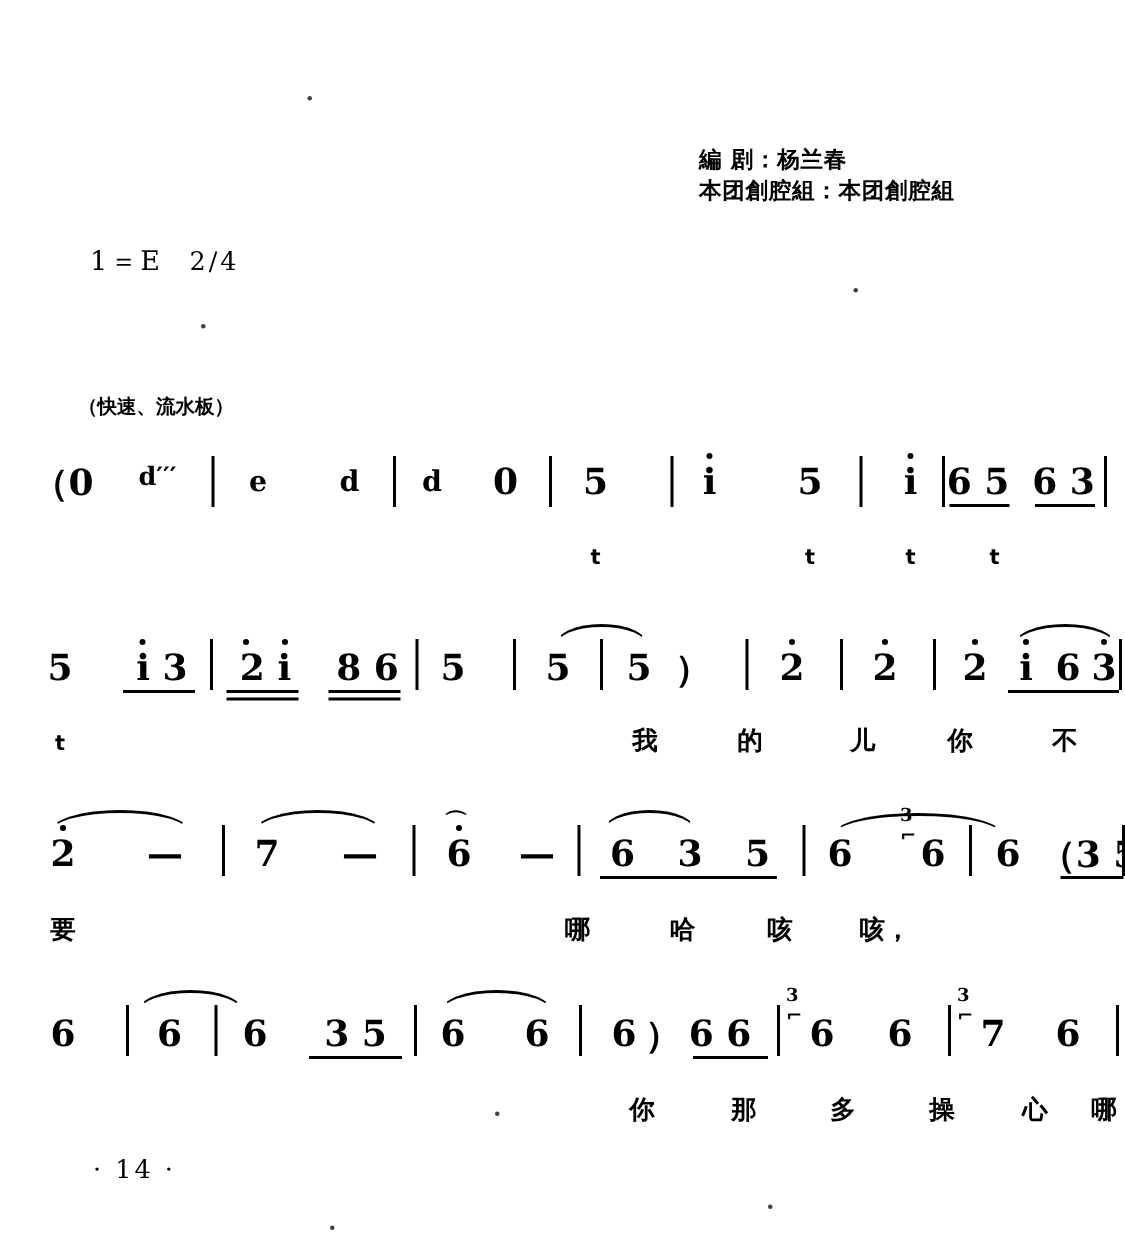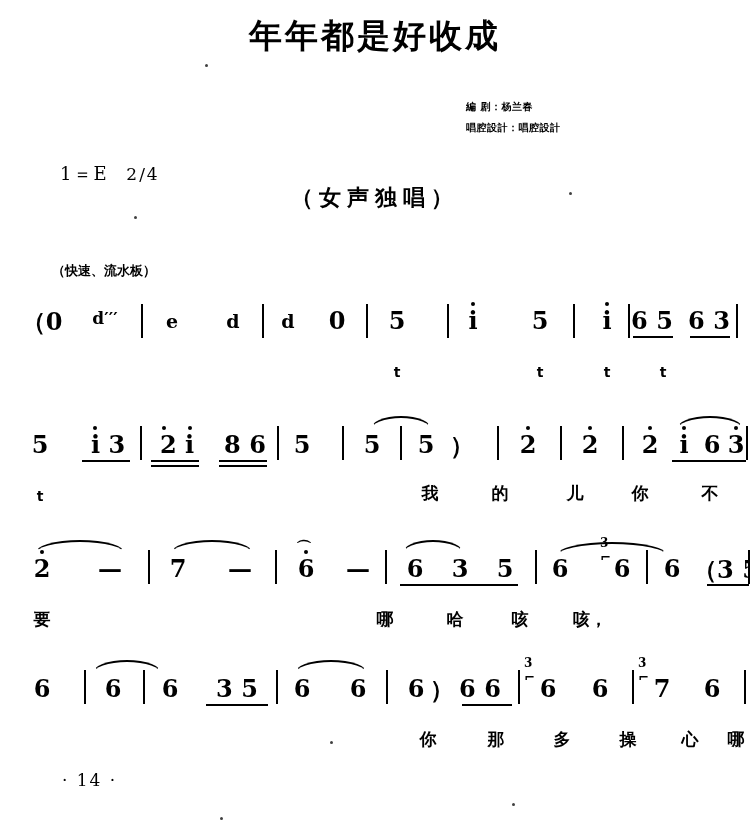--- a/index.html
+++ b/index.html
@@ -31,21 +31,21 @@
     font-size: 33px;
     font-weight: bold;
     letter-spacing: 3px;
   }
   
   .credits {
     position: absolute;
     top: 96px;
     left: 466px;
     font-family: "DejaVu Sans", "Liberation Sans", sans-serif;
-    font-size: 10px;
+    font-size: 15px;
     font-weight: bold;
     line-height: 21px;
     white-space: nowrap;
   }
   .credits div { letter-spacing: 0.5px; }
 
   
   .keysig {
     position: absolute;
     top: 122px;
@@ -175,33 +175,31 @@
     background: #000;
     border-radius: 50%;
     opacity: 0.75;
   }
 </style>
 </head>
 <body>
 
 <div class="page">
 
-  <div class="title">年年都是好收成</div>
 
   <div class="credits">
     <div>編    剧：杨兰春</div>
-    <div>唱腔設計：唱腔設計</div>
+    <div>本团創腔組：本团創腔組</div>
   </div>
 
   <div class="keysig">
     <span>1＝E</span>
     <span class="frac">2/4</span>
   </div>
 
-  <div class="subtitle">（女声独唱）</div>
 
   <div class="tempo">（快速、流水板）</div>
 
   <div class="system" style="top:300px;">
     <div class="notes">
       <span class="n" style="left:42px;  top:6px;">（0</span>
       <span class="n" style="left:105px; top:8px; font-size:17px;">d′′′</span>
       <span class="n" style="left:172px; top:10px; font-size:19px;">e</span>
       <span class="n" style="left:233px; top:10px; font-size:19px;">d</span>
       <span class="n" style="left:288px; top:10px; font-size:19px;">d</span>

